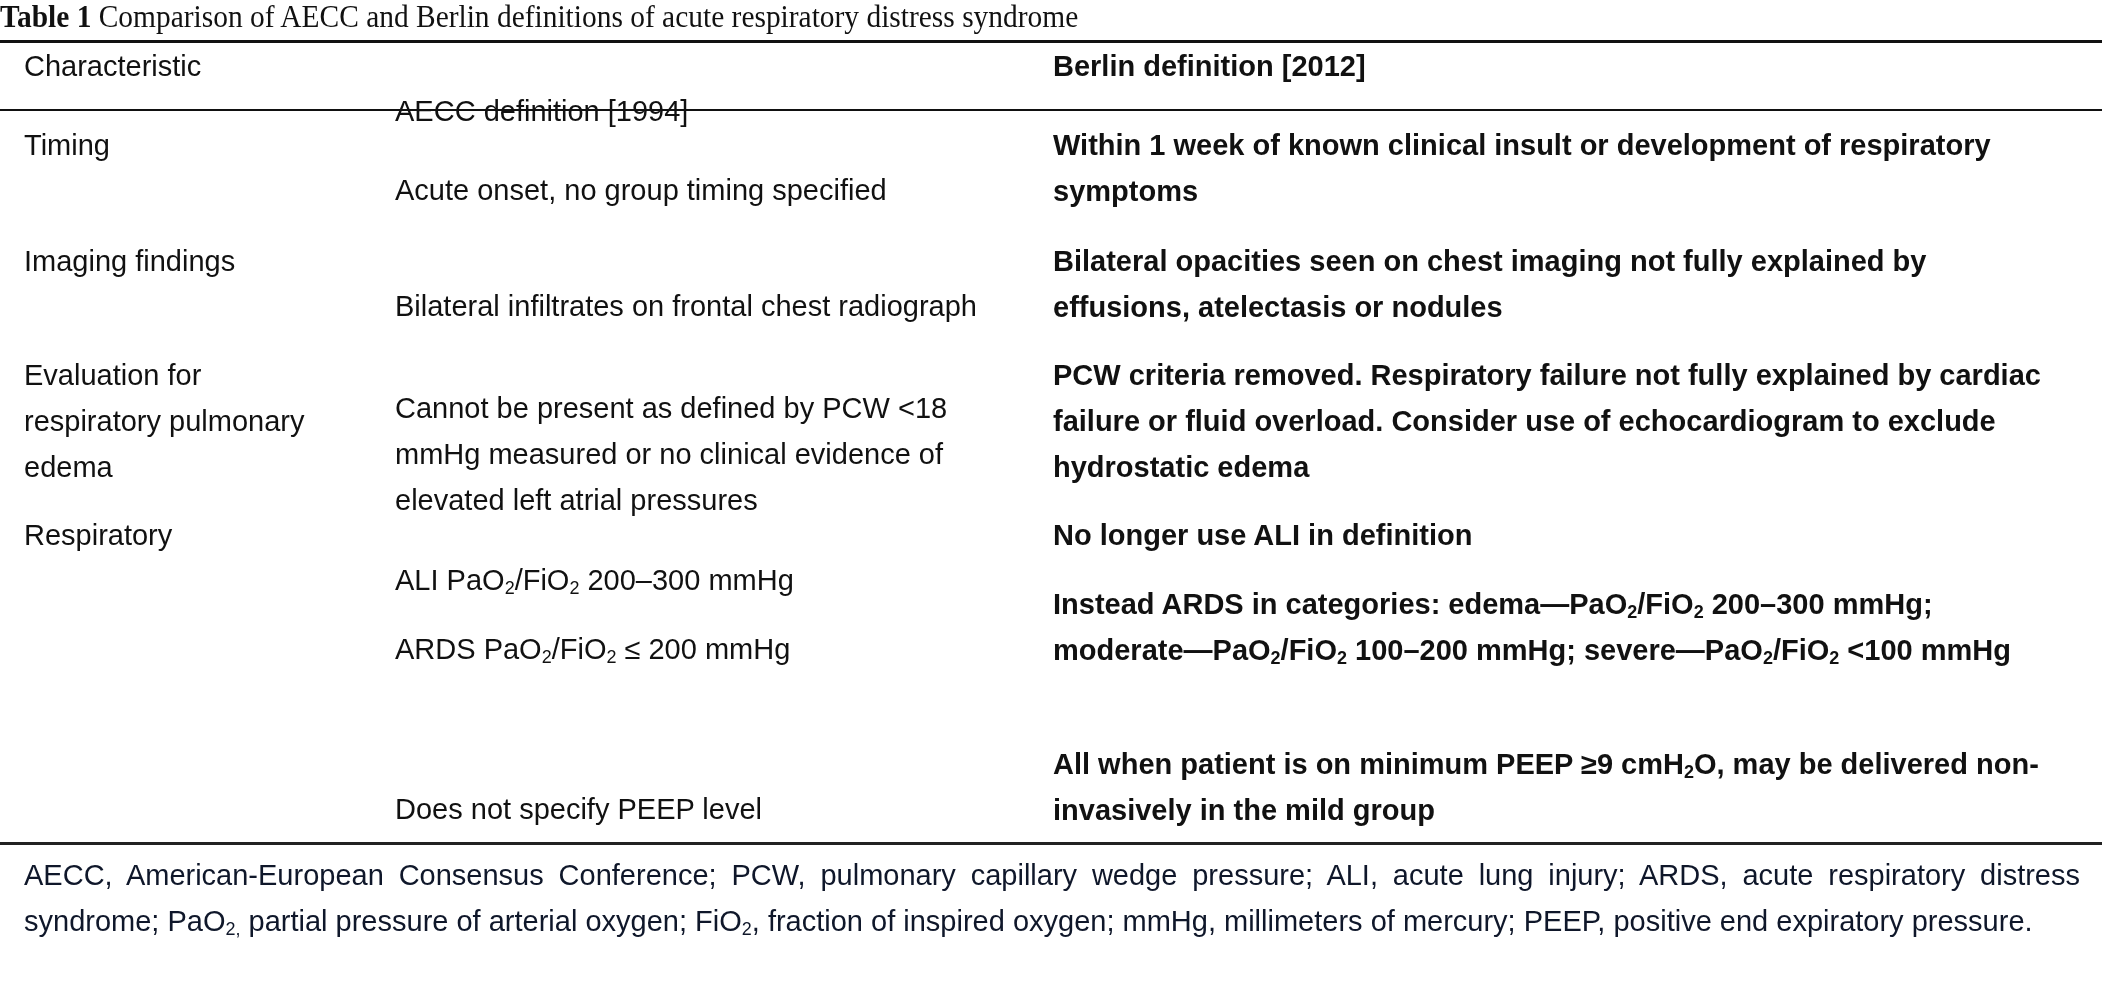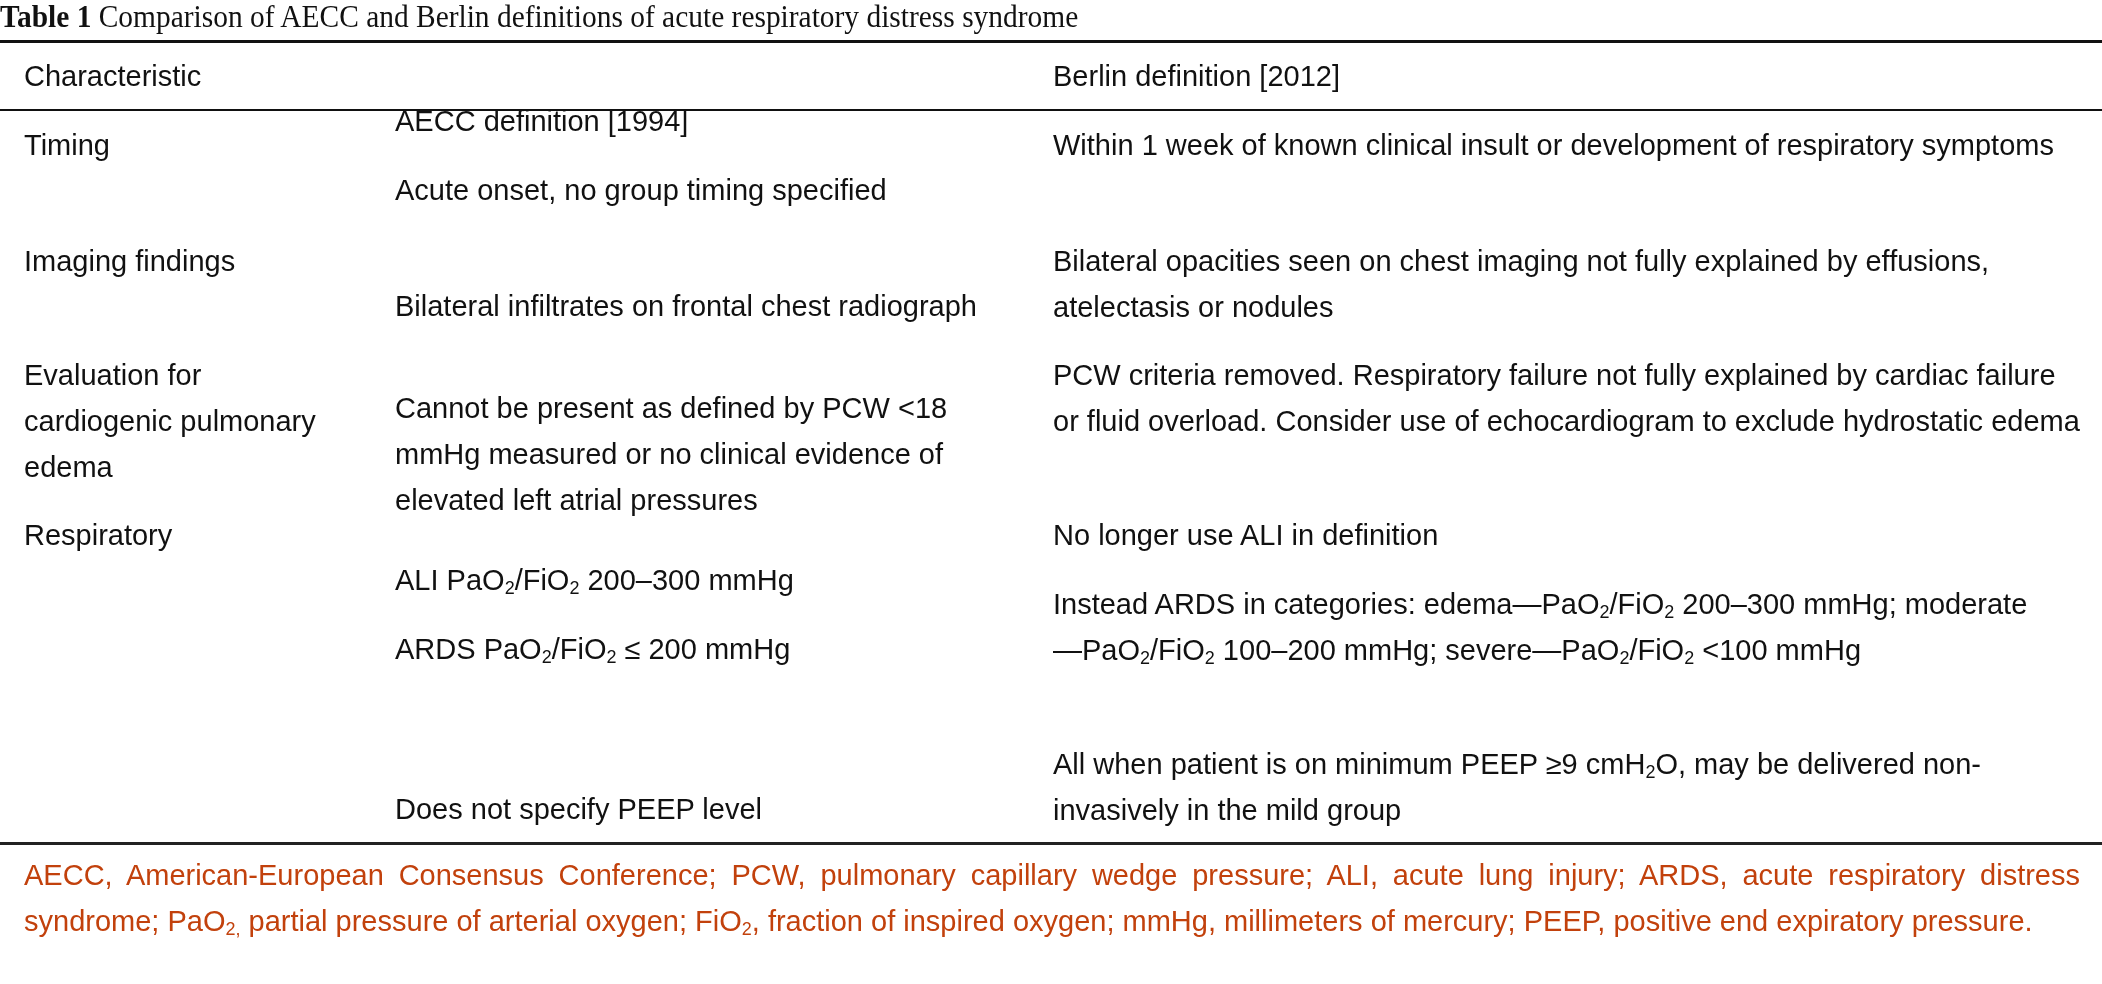--- a/index.html
+++ b/index.html
@@ -41,39 +41,39 @@
 
   .cell {
     position: absolute;
     font-size: 29px;
     line-height: 46px;
     white-space: normal;
     color: #111;
   }
   .c1 { left: 24px; width: 340px; }
   .c2 { left: 395px; width: 640px; margin-top: 45px; }
-  .c3 { left: 1053px; width: 1030px; }
+  .c3 { left: 1053px; width: 1030px; font-weight: bold; }
 
-  .hdr { top: 53px; }
+  .hdr { top: 43px; }
 
   sub {
     font-size: 0.62em;
     vertical-align: -0.25em;
     line-height: 0;
   }
 
   .footnote {
     position: absolute;
     left: 24px;
     width: 2056px;
     top: 852px;
     font-size: 29px;
     line-height: 46px;
     text-align: justify;
-    color: #c2410c;
+    color: #0f172a;
   }
 </style>
 </head>
 <body>
 
 <div class="title">
   <span class="label">Table 1</span>
   <span>Comparison of AECC and Berlin definitions of acute respiratory distress syndrome</span>
 </div>
 
@@ -93,21 +93,21 @@
   <div class="cell c3" style="top:122px">Within 1 week of known clinical insult or development of respiratory symptoms</div>
 </div>
 
 <div>
   <div class="cell c1" style="top:238px">Imaging findings</div>
   <div class="cell c2" style="top:238px;width:600px">Bilateral infiltrates on frontal chest radiograph</div>
   <div class="cell c3" style="top:238px;width:980px">Bilateral opacities seen on chest imaging not fully explained by effusions, atelectasis or nodules</div>
 </div>
 
 <div>
-  <div class="cell c1" style="top:352px;width:300px">Evaluation for cardiogenic pulmonary edema</div>
+  <div class="cell c1" style="top:352px;width:300px">Evaluation for respiratory pulmonary edema</div>
   <div class="cell c2" style="top:340px">Cannot be present as defined by PCW &lt;18 mmHg measured or no clinical evidence of elevated left atrial pressures</div>
   <div class="cell c3" style="top:352px">PCW criteria removed. Respiratory failure not fully explained by cardiac failure or fluid overload. Consider use of echocardiogram to exclude hydrostatic edema</div>
 </div>
 
 <div>
   <div class="cell c1" style="top:512px">Respiratory</div>
   <div class="cell c2" style="top:512px"><span>ALI PaO</span><sub>2</sub><span>/FiO</span><sub>2</sub><span> 200–300 mmHg</span></div>
   <div class="cell c3" style="top:512px">No longer use ALI in definition</div>
 </div>
 

